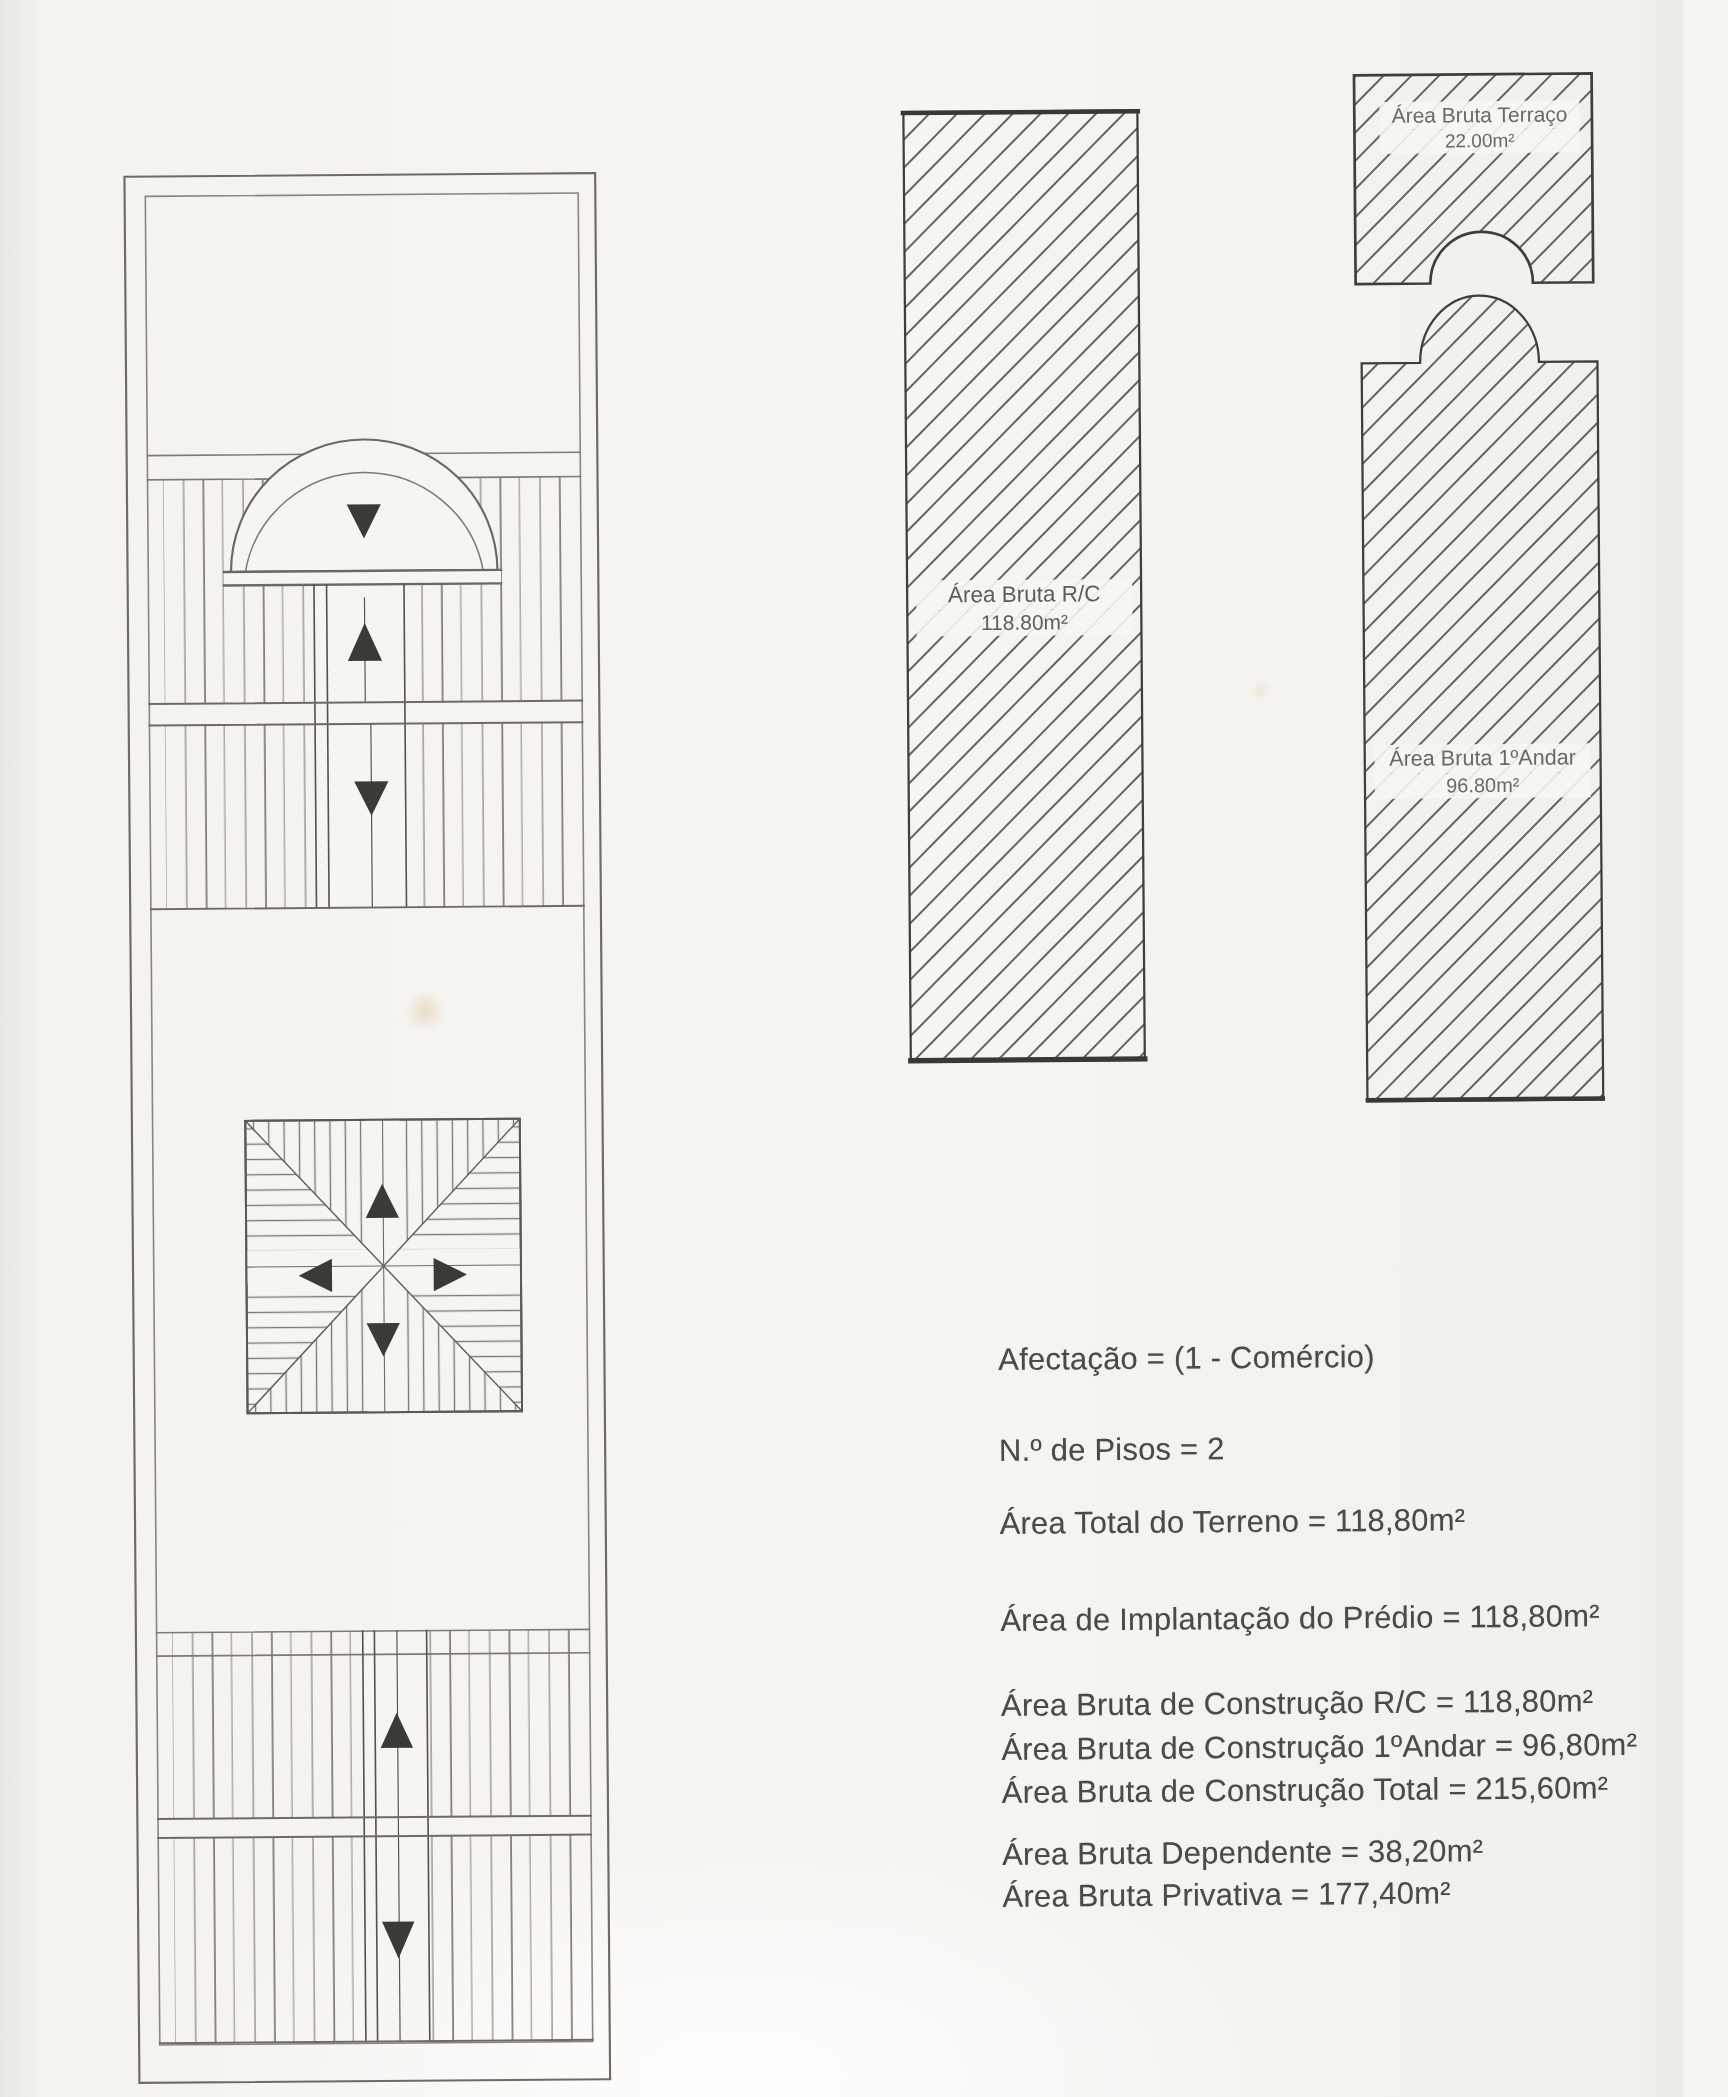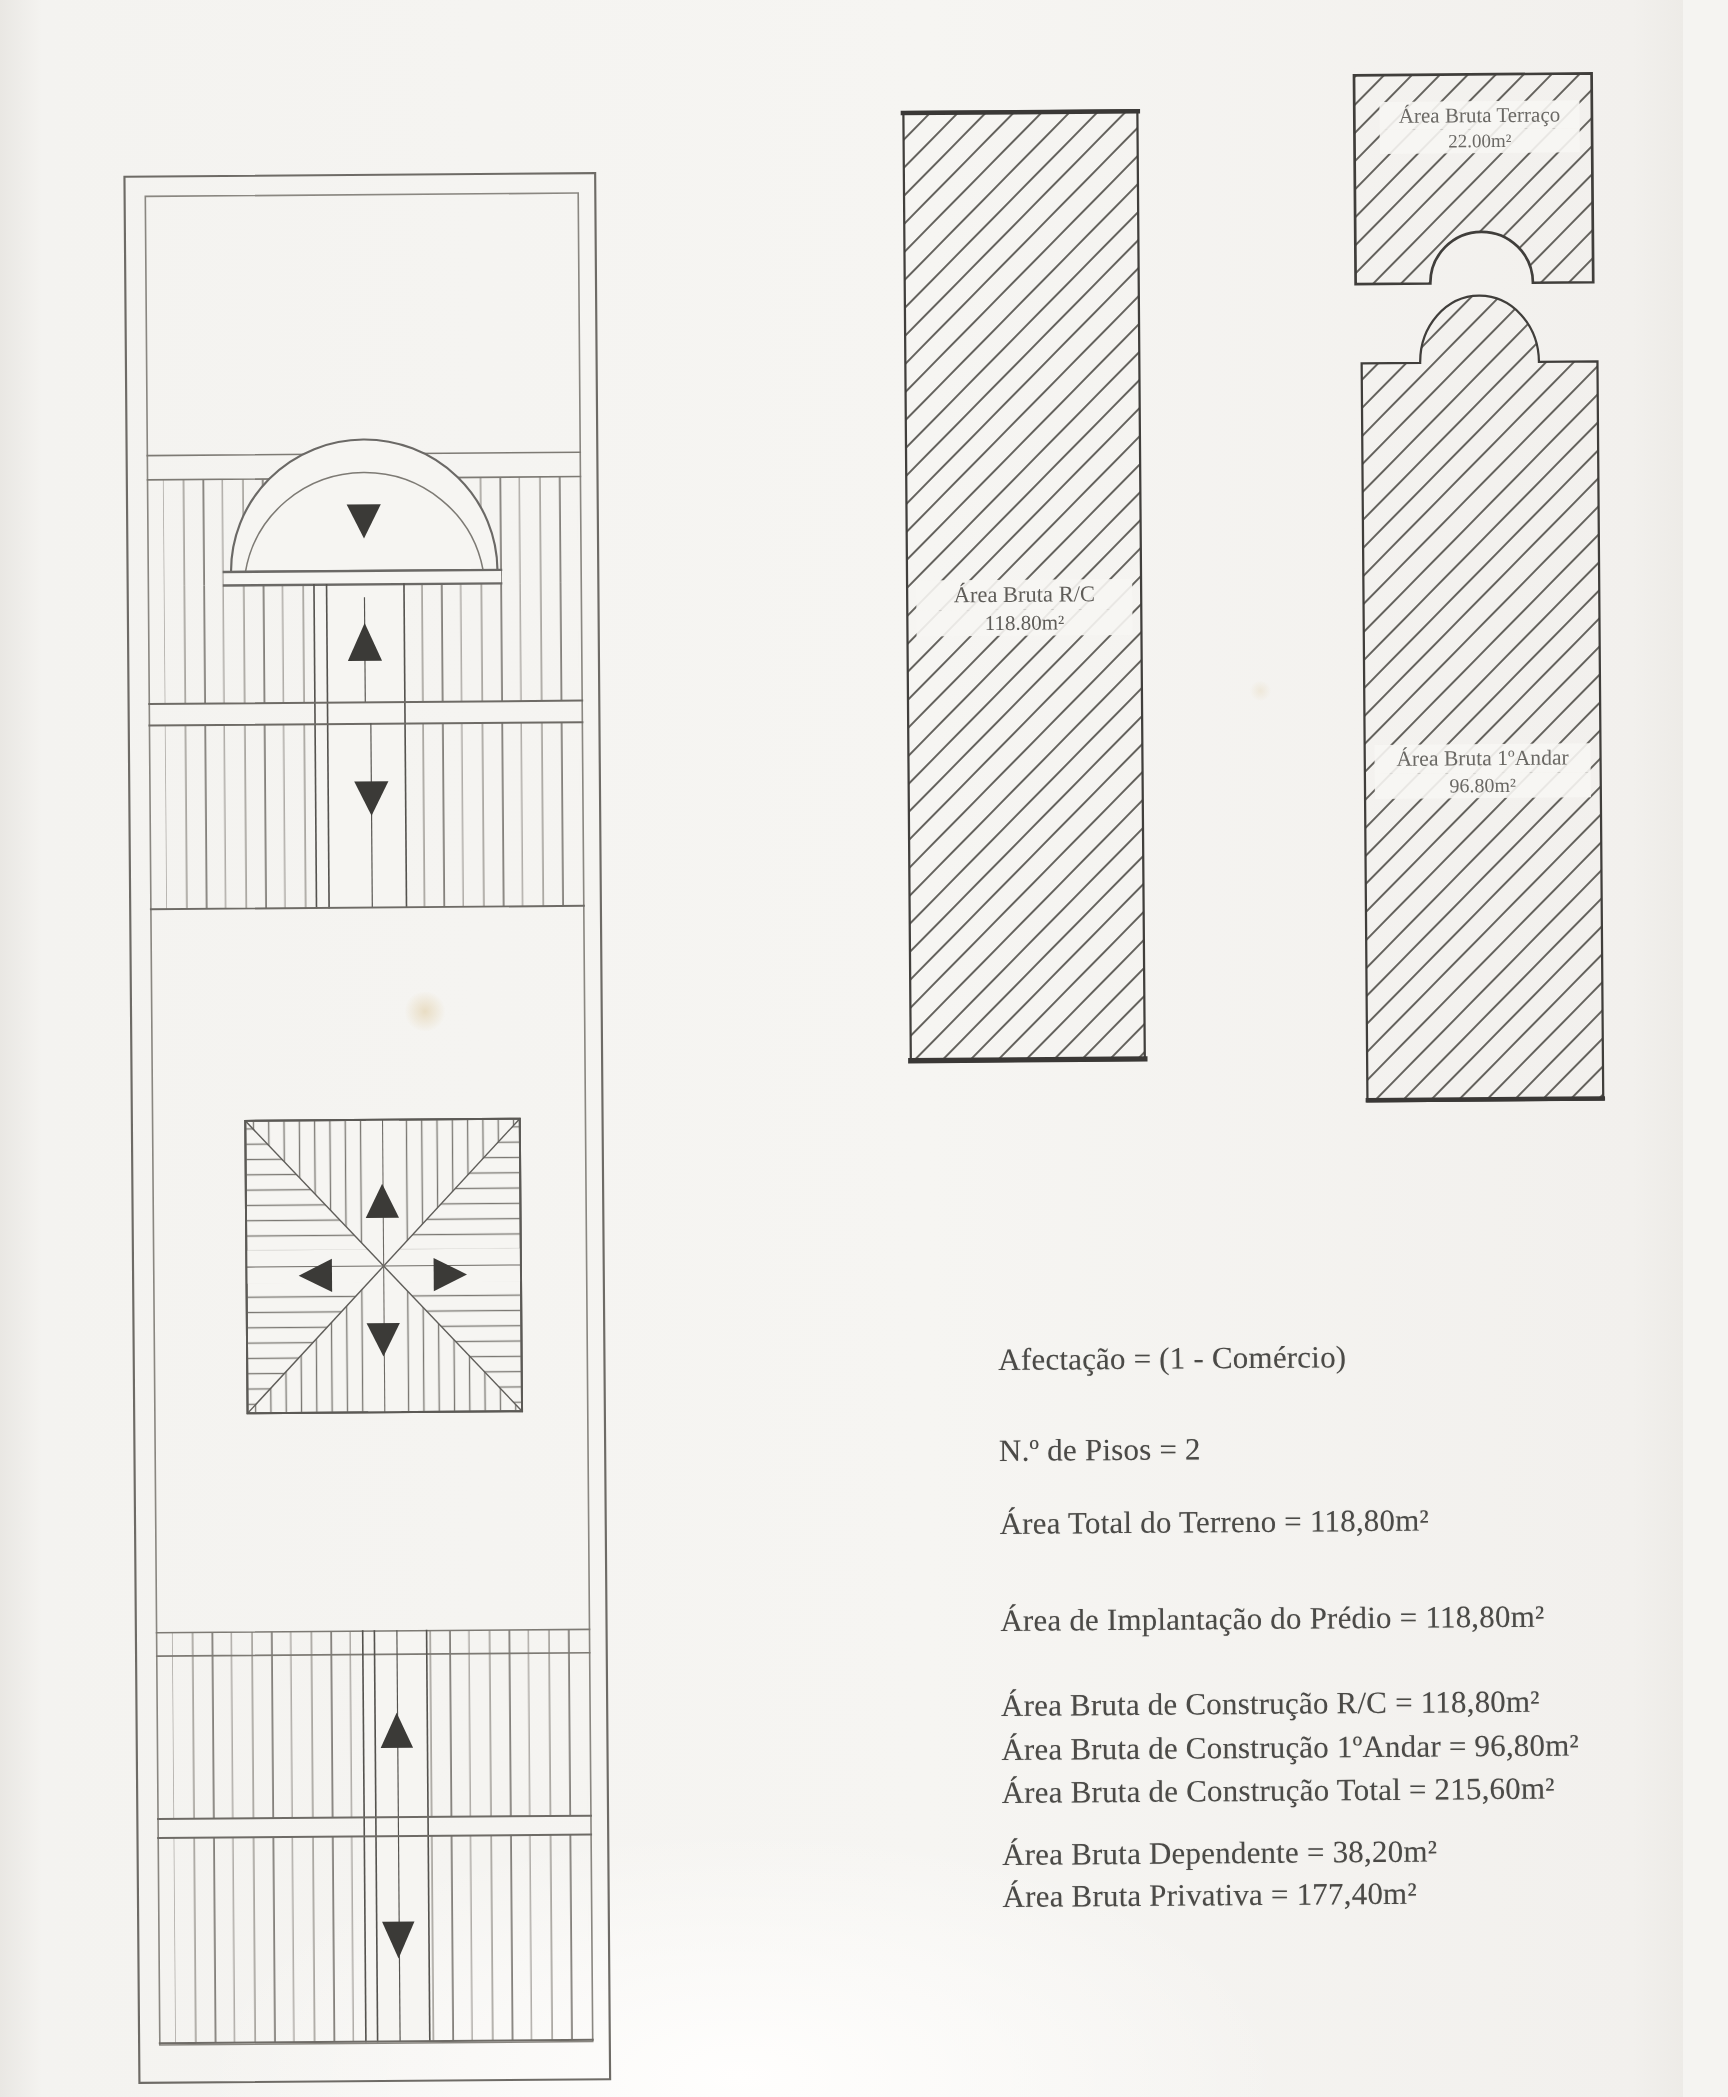--- a/index.html
+++ b/index.html
@@ -6,21 +6,20 @@
   body{
     width:1728px;height:2097px;overflow:hidden;
     font-family:"Liberation Sans","DejaVu Sans",sans-serif;
     background:#f5f4f1;
   }
   .page{
     position:relative;width:1683px;height:2097px;overflow:hidden;
     background:
       radial-gradient(990px 450px at 44% 99%, #fffefd 0%, rgba(255,255,255,0) 55%),
       linear-gradient(90deg,#e9e7e3 0%,#f4f3f0 2.5%,#f6f5f2 55%,#f2f0ed 97%,#edebe7 100%);
-    font-family: Liberation Serif, serif;
   }
   .scan{
     position:absolute;left:0;top:0;width:1728px;height:2097px;
     transform:rotate(-0.45deg);transform-origin:50% 45%;
   }
   svg.art{position:absolute;left:0;top:0;}
   .shape-label{
     position:absolute;text-align:center;color:#6b6965;
     line-height:1.25;z-index:4;
   }

